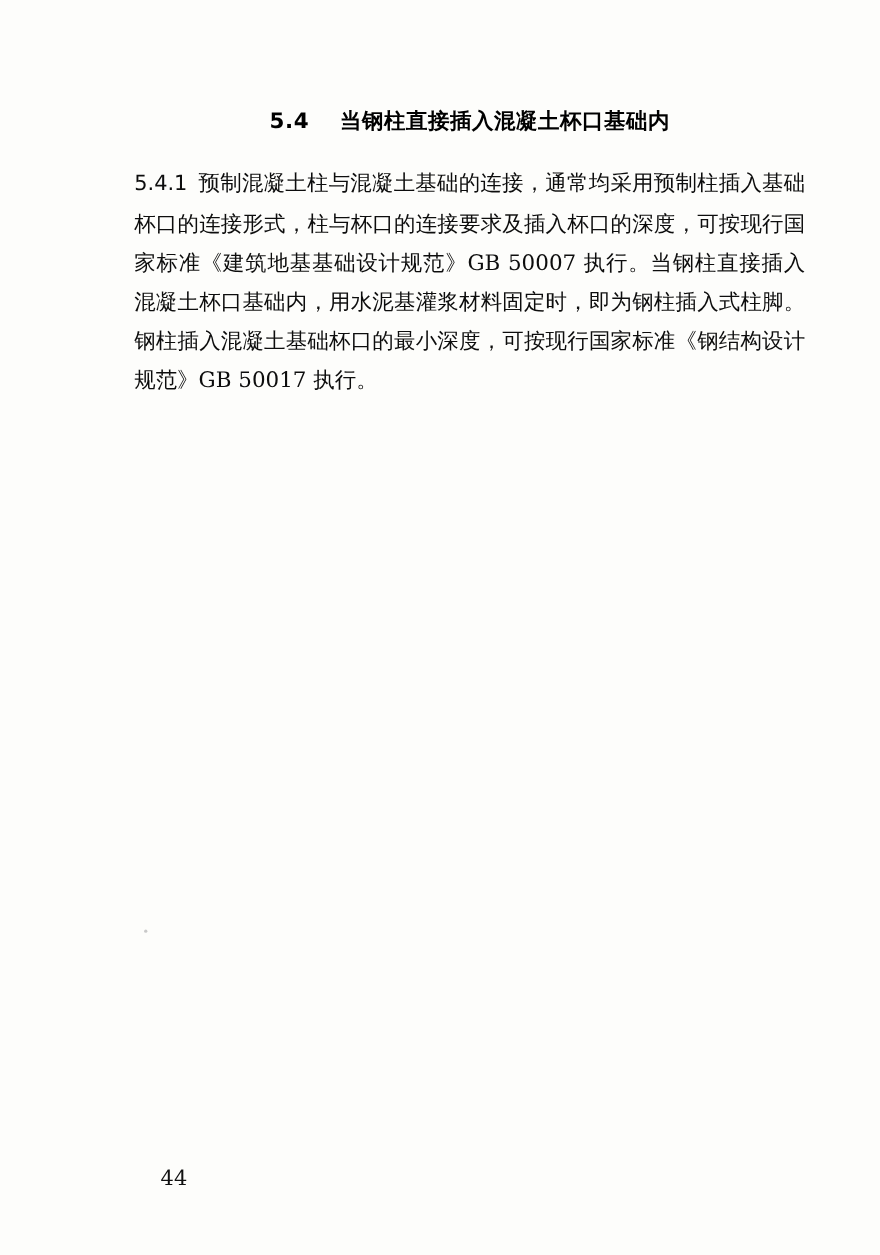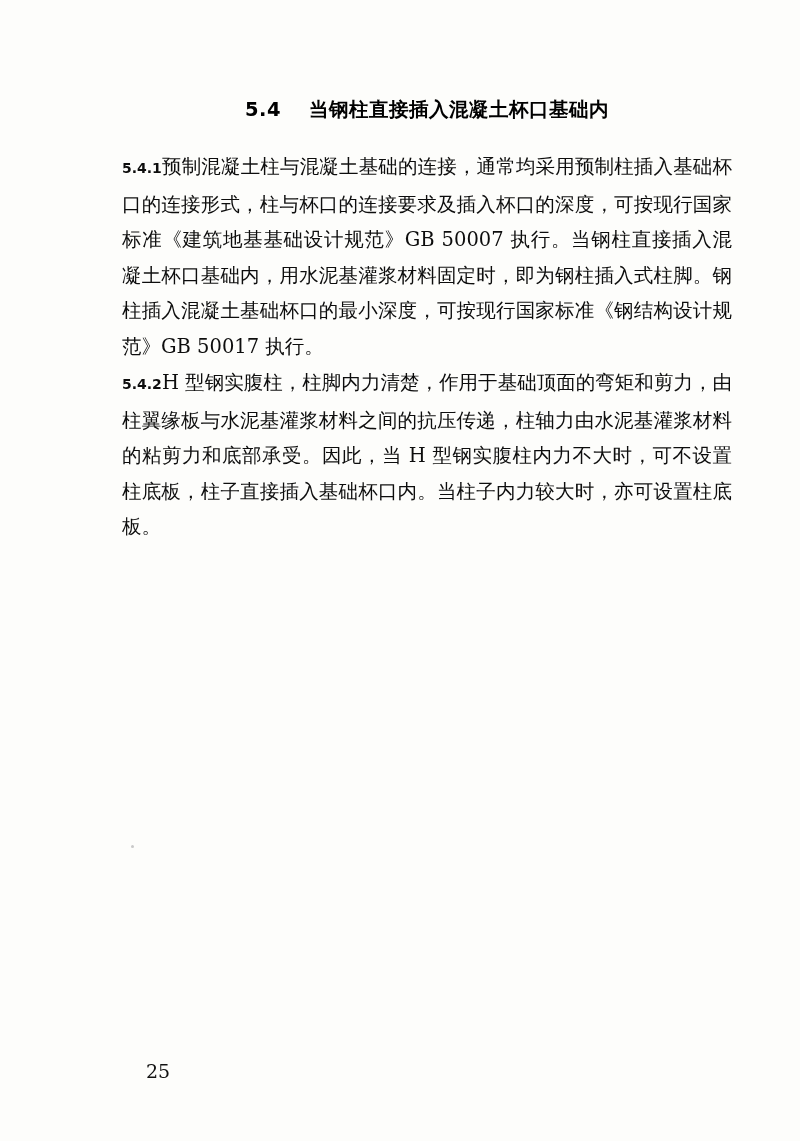--- a/index.html
+++ b/index.html
@@ -45,23 +45,24 @@
     margin: 0 0 1px 0;
     font-size: 19.5px;
     line-height: 35.5px;
     text-align: justify;
     text-justify: inter-ideograph;
     color: #0d0d0d;
     text-indent: 0;
   }
   p.para .clause {
     font-family: "DejaVu Sans", "Liberation Sans", sans-serif;
-    font-weight: bold;
-    font-size: 14px;
+    font-weight: normal;
+    font-size: 19px;
     letter-spacing: 0px;
+    margin-right: 10px;
   }
   .folio {
     position: absolute;
     left: 146px;
     top: 1060px;
     font-size: 19px;
     font-family: "DejaVu Serif", "Liberation Serif", serif;
     color: #111;
   }
   .speck {
@@ -82,24 +83,21 @@
   <div class="content">
 
     <h2 class="section-title">
       <span class="num">5.4</span><span>当钢柱直接插入混凝土杯口基础内</span>
     </h2>
 
     <p class="para">
       <span class="clause">5.4.1</span><span>预制混凝土柱与混凝土基础的连接，通常均采用预制柱插入基础杯口的连接形式，柱与杯口的连接要求及插入杯口的深度，可按现行国家标准《建筑地基基础设计规范》GB 50007 执行。当钢柱直接插入混凝土杯口基础内，用水泥基灌浆材料固定时，即为钢柱插入式柱脚。钢柱插入混凝土基础杯口的最小深度，可按现行国家标准《钢结构设计规范》GB 50017 执行。</span>
     </p>
 
-    <p class="para">
-      <span class="clause">5.4.2</span><span>H 型钢实腹柱，柱脚内力清楚，作用于基础顶面的弯矩和剪力，由柱翼缘板与水泥基灌浆材料之间的抗压传递，柱轴力由水泥基灌浆材料的粘剪力和底部承受。因此，当 H 型钢实腹柱内力不大时，可不设置柱底板，柱子直接插入基础杯口内。当柱子内力较大时，亦可设置柱底板。</span>
-    </p>
 
 
   </div>
 
   <div class="speck"></div>
 
-  <div class="folio">25</div>
+  <div class="folio">44</div>
 
 </div>
 
 </body></html>

